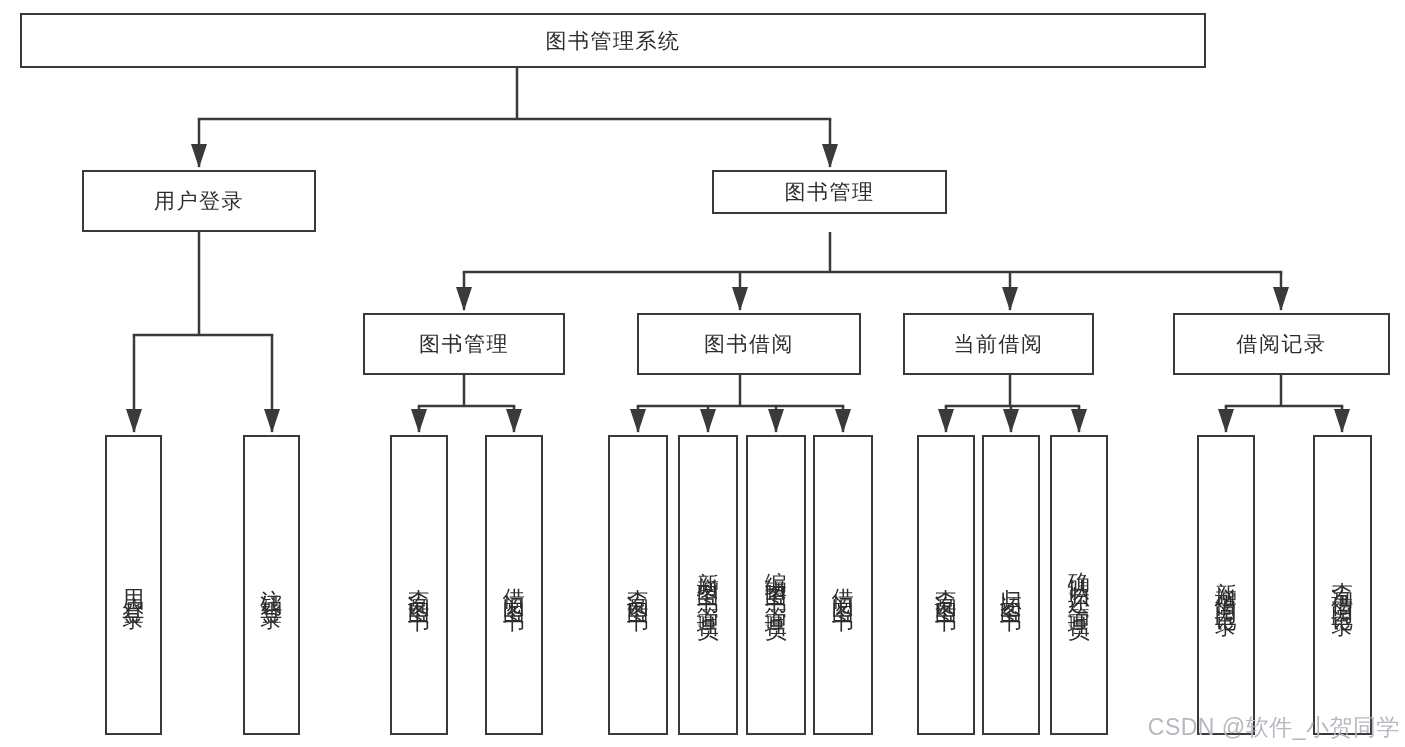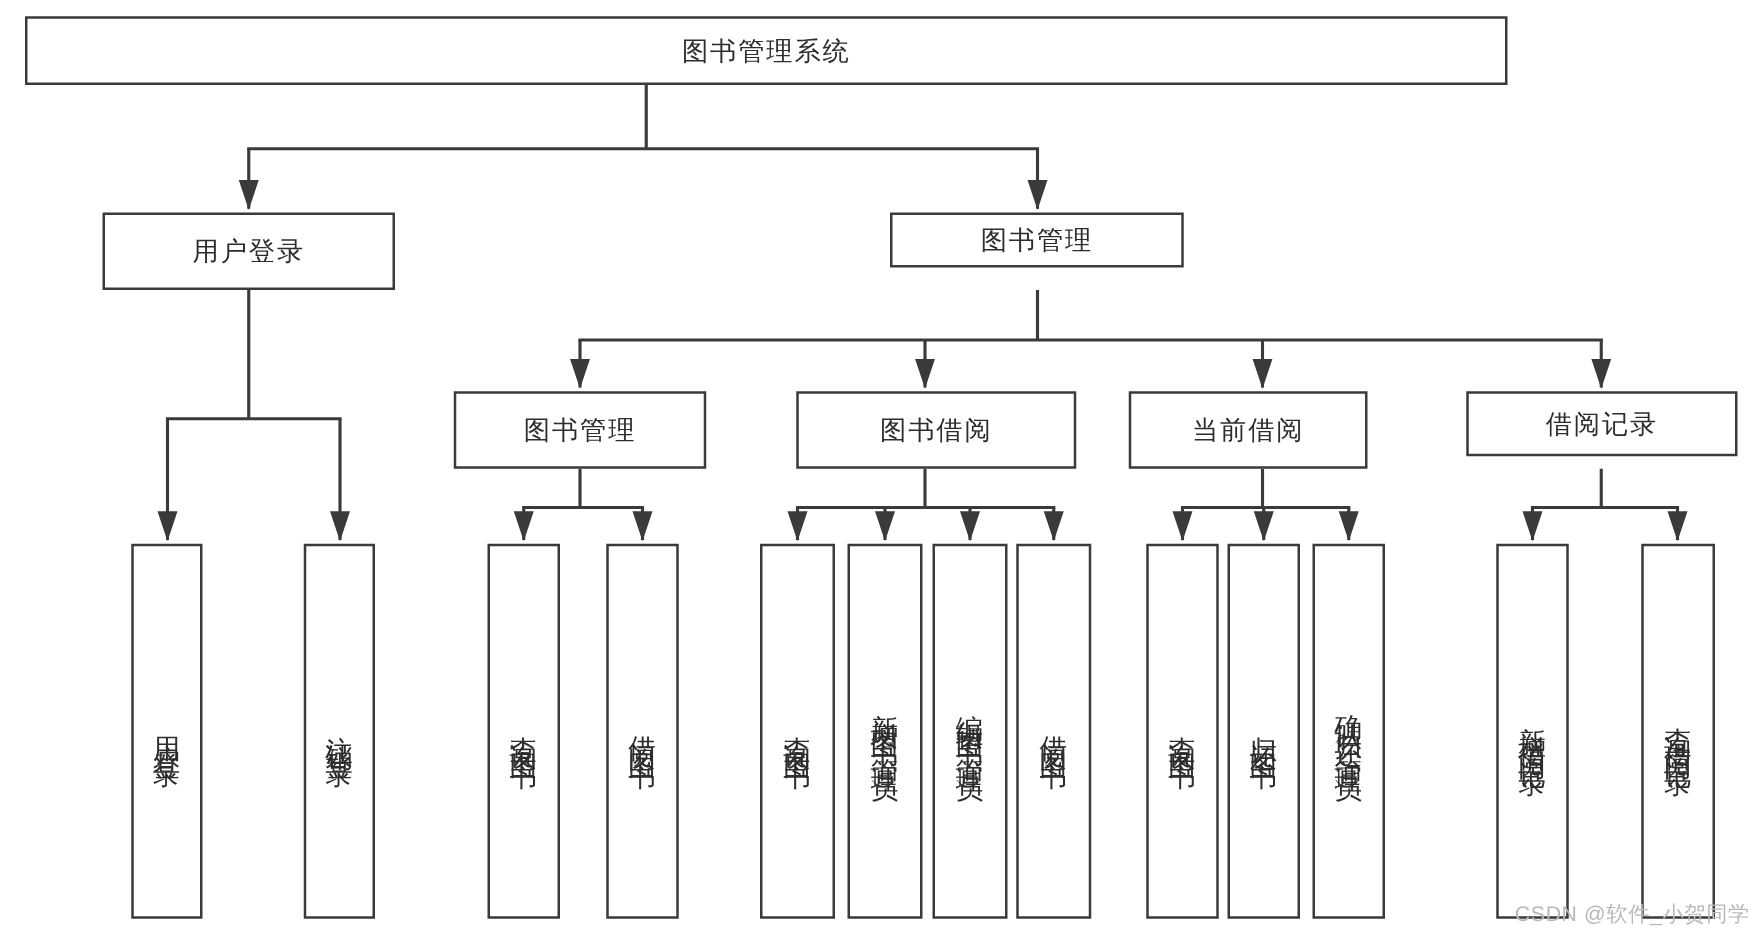--- a/index.html
+++ b/index.html
@@ -14,21 +14,21 @@
     border:2.5px solid #3a3a3a;color:#2d2d2d;
     display:flex;align-items:center;justify-content:center;
   }
   .node.h span{font-size:21px;letter-spacing:1.5px;white-space:nowrap;}
   .node.v .vt{
     writing-mode:vertical-rl;font-size:22px;line-height:1.15;
     letter-spacing:7px;white-space:nowrap;
   }
   #watermark{
     position:absolute;right:5px;bottom:4px;z-index:5;
-    font-size:17px;letter-spacing:0.5px;color:#b5b9bf;white-space:nowrap;
+    font-size:23px;letter-spacing:0.5px;color:#b5b9bf;white-space:nowrap;
   }
 </style>
 </head>
 <body>
 
 <svg id="connectors" viewBox="0 0 1405 747" xmlns="http://www.w3.org/2000/svg">
   <defs>
     <marker id="arrowhead" markerUnits="userSpaceOnUse" markerWidth="26" markerHeight="18" refX="23" refY="8" orient="auto">
       <path d="M0,0 L0,16 L24,8 Z" fill="#3a3a3a"></path>
     </marker>
@@ -82,21 +82,21 @@
 
 <div class="node h" style="left:363px;top:313px;width:202px;height:62px">
   <span>图书管理</span>
 </div>
 <div class="node h" style="left:637px;top:313px;width:224px;height:62px">
   <span>图书借阅</span>
 </div>
 <div class="node h" style="left:903px;top:313px;width:191px;height:62px">
   <span>当前借阅</span>
 </div>
-<div class="node h" style="left:1173px;top:313px;width:217px;height:52px">
+<div class="node h" style="left:1173px;top:313px;width:217px;height:62px">
   <span>借阅记录</span>
 </div>
 
 <div class="node v" style="left:105px;top:435px;width:57px;height:300px">
   <span class="vt">用户登录</span>
 </div>
 <div class="node v" style="left:243px;top:435px;width:57px;height:300px">
   <span class="vt">注销登录</span>
 </div>
 

